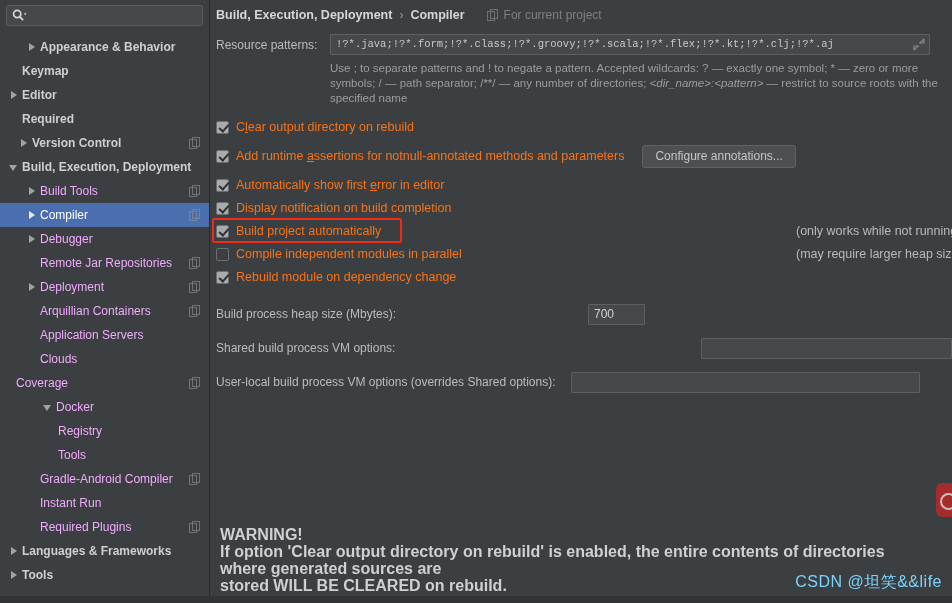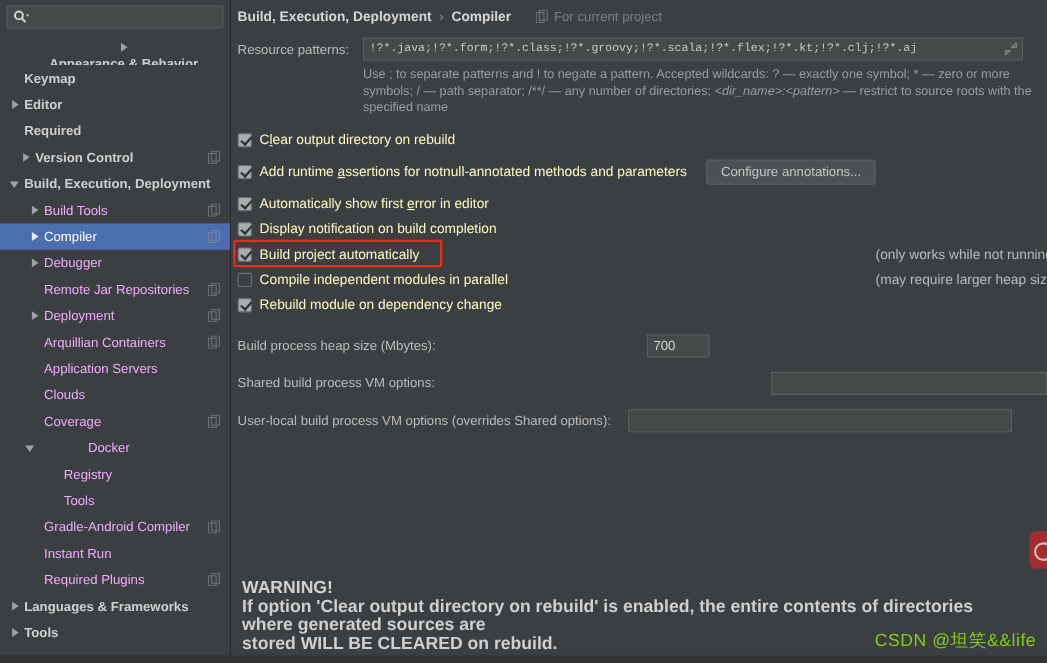--- a/index.html
+++ b/index.html
@@ -195,21 +195,21 @@
   .cb.off { background: #3c3f41; border-color: #6d7072; }
   .cb.on::after {
     content: "";
     position: absolute;
     left: 4px; top: 0px;
     width: 4px; height: 8px;
     border: solid #2f3133;
     border-width: 0 2px 2px 0;
     transform: rotate(42deg);
   }
-  .cbtext { color: #fef9c3; font-size: 12.5px; white-space: nowrap; }
+  .cbtext { color: #f97316; font-size: 12.5px; white-space: nowrap; }
   .cbtext u { text-decoration: underline; }
   .btn {
     background: #4c5052;
     border: 1px solid #5e6264;
     border-radius: 3px;
     color: #c6c6c6;
     font-size: 12px;
     height: 23px;
     line-height: 21px;
     padding: 0 12px;
@@ -263,21 +263,21 @@
     width: 700px;
     font-weight: bold;
     font-size: 16px;
     color: #d0d0d0;
     line-height: 17px;
   }
   .watermark {
     position: absolute;
     right: 10px;
     top: 572px;
-    color: #84cc16;
+    color: #7dd3fc;
     font-size: 16px;
     letter-spacing: .5px;
   }
   .redtab {
     position: absolute;
     right: 0px;
     top: 483px;
     width: 16px;
     height: 34px;
     background: #a42c2c;
@@ -317,21 +317,21 @@
           <svg width="15" height="13" viewBox="0 0 15 13">
             <circle cx="5.2" cy="5" r="3.6" fill="none" stroke="#d6d6d6" stroke-width="1.7"></circle>
             <line x1="7.9" y1="7.7" x2="10.6" y2="10.6" stroke="#d6d6d6" stroke-width="1.9" stroke-linecap="round"></line>
             <polygon points="11.8,4.2 14.6,4.2 13.2,6.2" fill="#d6d6d6"></polygon>
           </svg>
         </span>
         <input class="search-input" value="" placeholder="" style="">
       </div>
     </div>
     <div class="tree" id="tree">
-        <div class="tree-row bold" style="padding-left: 24px; flex-direction: column;">
+        <div class="tree-row bold" style="padding-left: 24px;">
           <span class="arrow right"></span>
           <span class="tree-label">Appearance &amp; Behavior</span>
         </div>
         <div class="tree-row bold" style="padding-left: 6px;">
           <span class="arrow"></span>
           <span class="tree-label">Keymap</span>
         </div>
         <div class="tree-row bold" style="padding-left: 6px;">
           <span class="arrow right"></span>
           <span class="tree-label">Editor</span>
@@ -397,29 +397,29 @@
             </svg></span>
         </div>
         <div class="tree-row" style="padding-left: 24px;">
           <span class="arrow"></span>
           <span class="tree-label">Application Servers</span>
         </div>
         <div class="tree-row" style="padding-left: 24px;">
           <span class="arrow"></span>
           <span class="tree-label">Clouds</span>
         </div>
-        <div class="tree-row" style="padding-left: 24px;">
+        <div class="tree-row" style="">
           <span class="arrow"></span>
           <span class="tree-label">Coverage</span>
           <span class="copy-icon"><svg width="12" height="12" viewBox="0 0 12 12">
               <rect x="0.5" y="2.5" width="7" height="9" fill="none" stroke="#8d9092" stroke-width="1"></rect>
               <rect x="3.5" y="0.5" width="7" height="9" fill="none" stroke="#8d9092" stroke-width="1"></rect>
             </svg></span>
         </div>
-        <div class="tree-row" style="padding-left: 20px; gap: 44px;">
+        <div class="tree-row" style="padding-left: 40px;">
           <span class="arrow down"></span>
           <span class="tree-label">Docker</span>
         </div>
         <div class="tree-row" style="padding-left: 42px;">
           <span class="arrow"></span>
           <span class="tree-label">Registry</span>
         </div>
         <div class="tree-row" style="padding-left: 42px;">
           <span class="arrow"></span>
           <span class="tree-label">Tools</span>

